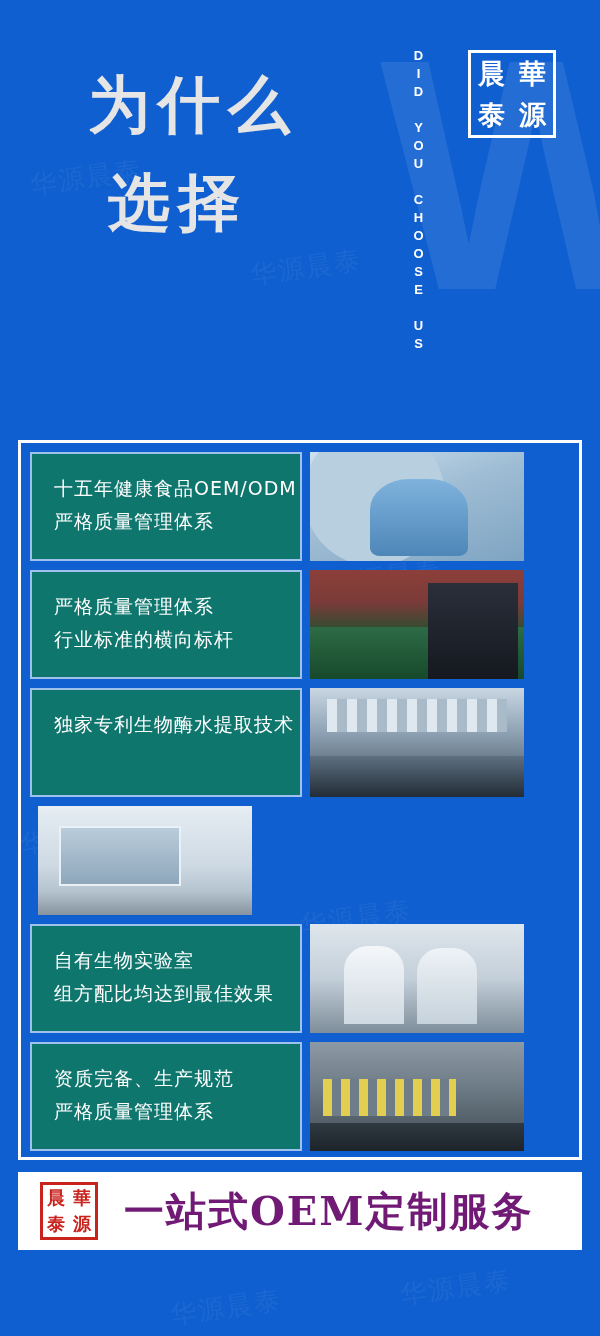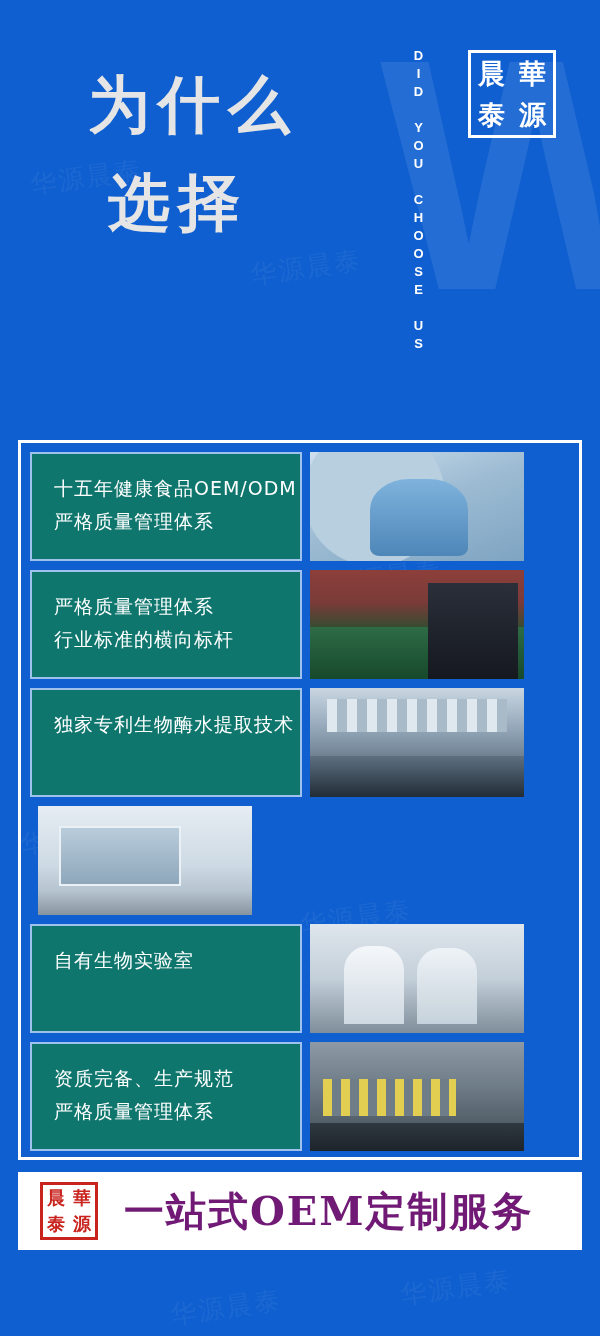--- a/index.html
+++ b/index.html
@@ -308,20 +308,21 @@
 
   <div class="row">
     <div class="row-photo">
         <div class="ph ph4"></div>
       </div>
   </div>
 
   <div class="row">
     <div class="row-text">
       <span class="ln">自有生物实验室</span>
+      <span class="ln">组方配比均达到最佳效果</span>
     </div>
     <div class="row-photo">
         <div class="ph ph5"></div>
       </div>
   </div>
 
   <div class="row">
     <div class="row-text">
       <span class="ln">资质完备、生产规范</span>
       <span class="ln">严格质量管理体系</span>

